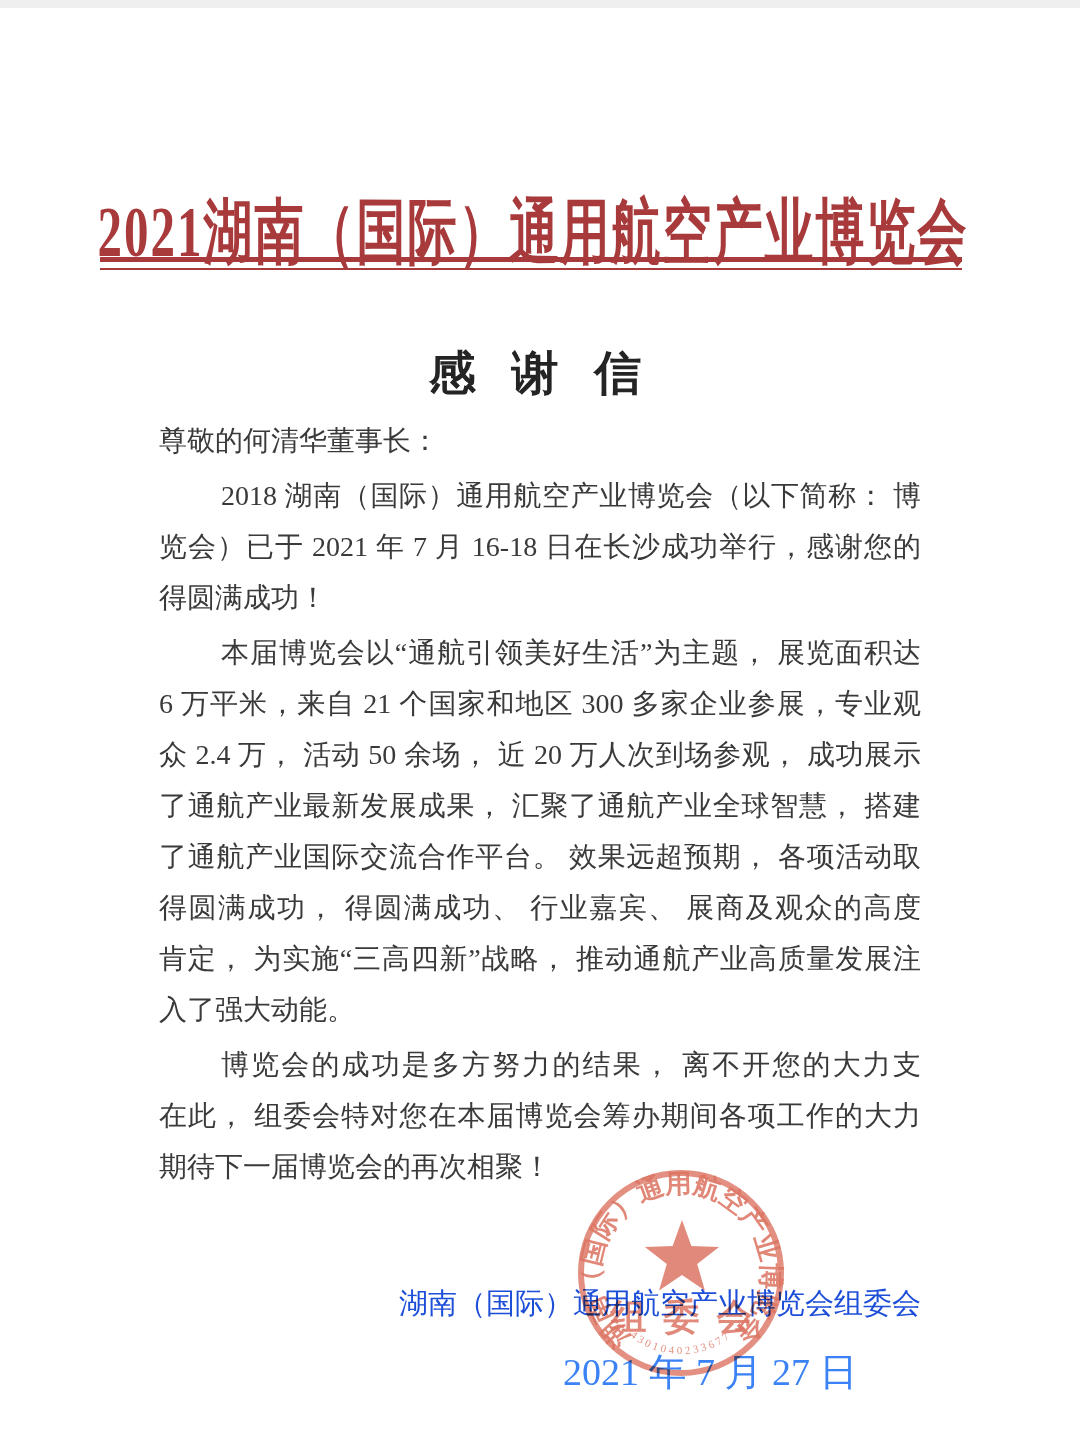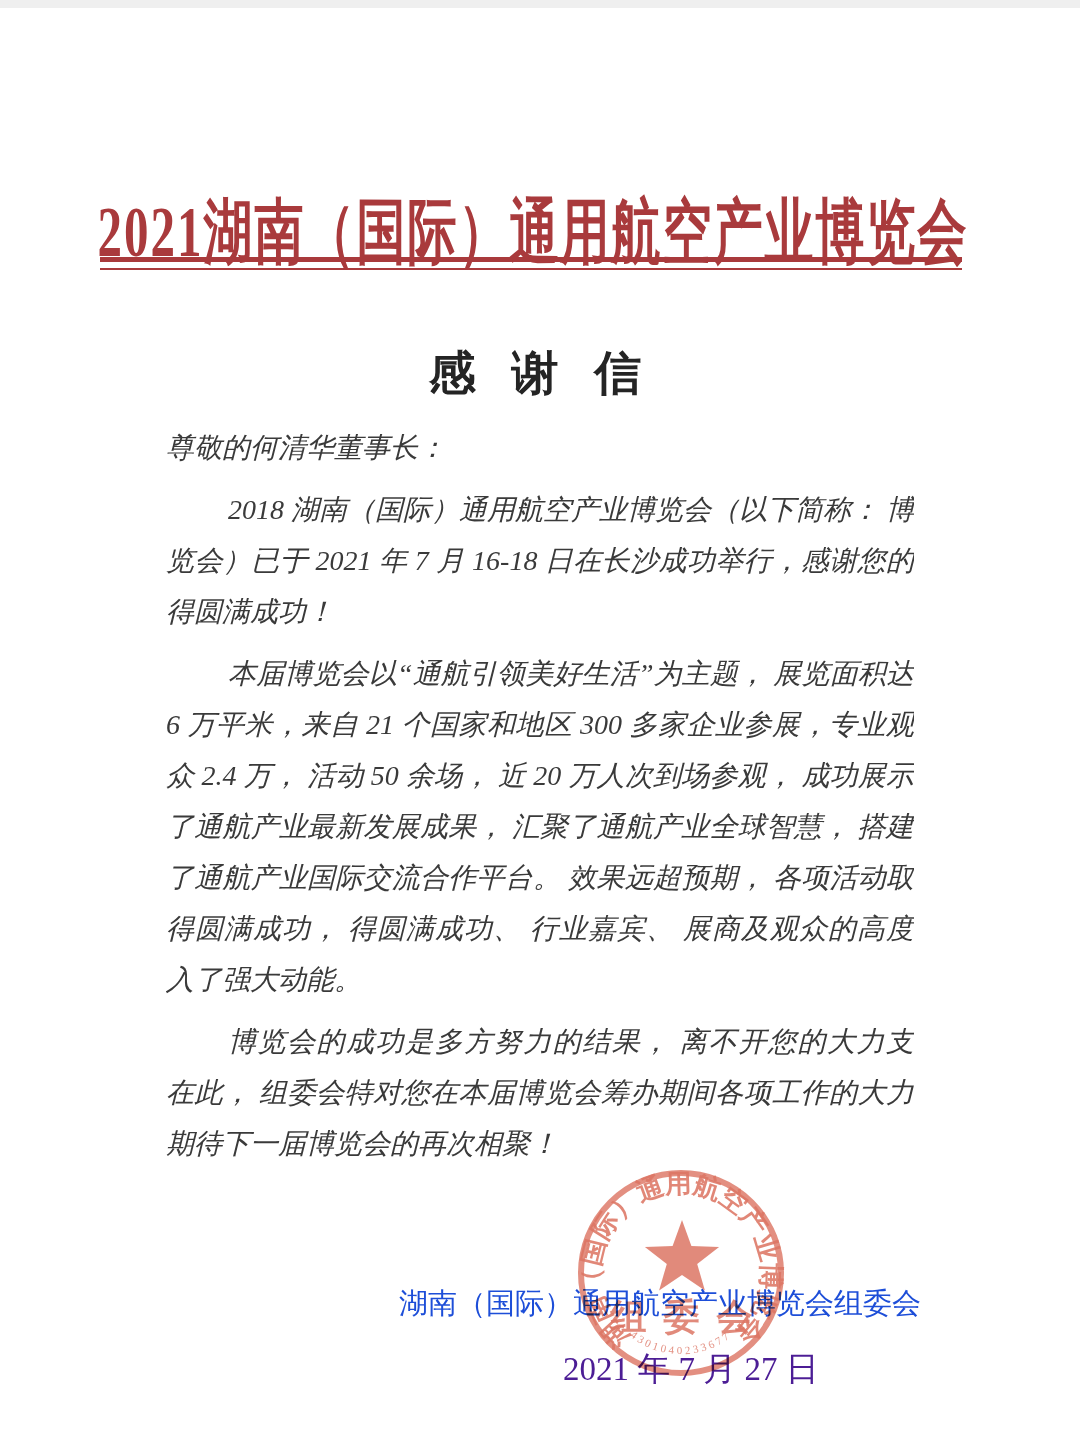--- a/index.html
+++ b/index.html
@@ -32,37 +32,37 @@
   .letter-title {
     position: absolute; top: 303px; left: 0; width: 1070px;
     text-align: center; white-space: nowrap;
     font-size: 47px; font-weight: bold; color: #242424;
     letter-spacing: 12px; text-indent: 12px;
   }
   .letter-body {
     position: absolute; top: 411px; left: 155px; width: 770px;
     font-size: 28px; line-height: 51px; color: #3a3a3a;
   }
-  .para { margin: 11px; font-style: italic; }
+  .para { margin: 4px; }
   .line {
     height: 51px; overflow: hidden;
     text-align: justify; text-align-last: justify;
     text-justify: inter-character;
   }
   .line.last { text-align-last: left; }
   .line.first { text-indent: 62px; }
   .signature {
     position: absolute; top: 1284px; left: 0; width: 905px;
     text-align: right; white-space: nowrap;
     font-size: 29px; color: #1d4ed8; margin-left: 16px;
   }
   .date-line {
     position: absolute; top: 1347px; left: 563px; width: 240px;
     text-align: left; white-space: nowrap;
-    font-size: 33px; color: #4c1d95;
+    font-size: 38px; color: #3b82f6;
   }
   .seal {
     position: absolute; left: 574px; top: 1166px;
     width: 216px; height: 216px;
     mix-blend-mode: multiply;
     opacity: 0.92;
     filter: blur(0.5px);
   }
   .seal text { font-family: "Liberation Serif", "DejaVu Serif", serif; }
 </style>
@@ -86,20 +86,21 @@
       <div class="line">览会）已于 2021 年 7 月 16-18 日在长沙成功举行，感谢您的</div>
       <div class="line last">得圆满成功！</div>
     </div>
     <div class="para">
       <div class="line first">本届博览会以“通航引领美好生活”为主题， 展览面积达</div>
       <div class="line">6 万平米，来自 21 个国家和地区 300 多家企业参展，专业观</div>
       <div class="line">众 2.4 万， 活动 50 余场， 近 20 万人次到场参观， 成功展示</div>
       <div class="line">了通航产业最新发展成果， 汇聚了通航产业全球智慧， 搭建</div>
       <div class="line">了通航产业国际交流合作平台。 效果远超预期， 各项活动取</div>
       <div class="line">得圆满成功， 得圆满成功、 行业嘉宾、 展商及观众的高度</div>
+      <div class="line">肯定， 为实施“三高四新”战略， 推动通航产业高质量发展注</div>
       <div class="line last">入了强大动能。</div>
     </div>
     <div class="para">
       <div class="line first">博览会的成功是多方努力的结果， 离不开您的大力支持。</div>
       <div class="line">在此， 组委会特对您在本届博览会筹办期间各项工作的大力</div>
       <div class="line last">期待下一届博览会的再次相聚！</div>
     </div>
   </div>
 
 <div class="signature">湖南（国际）通用航空产业博览会组委会</div>

